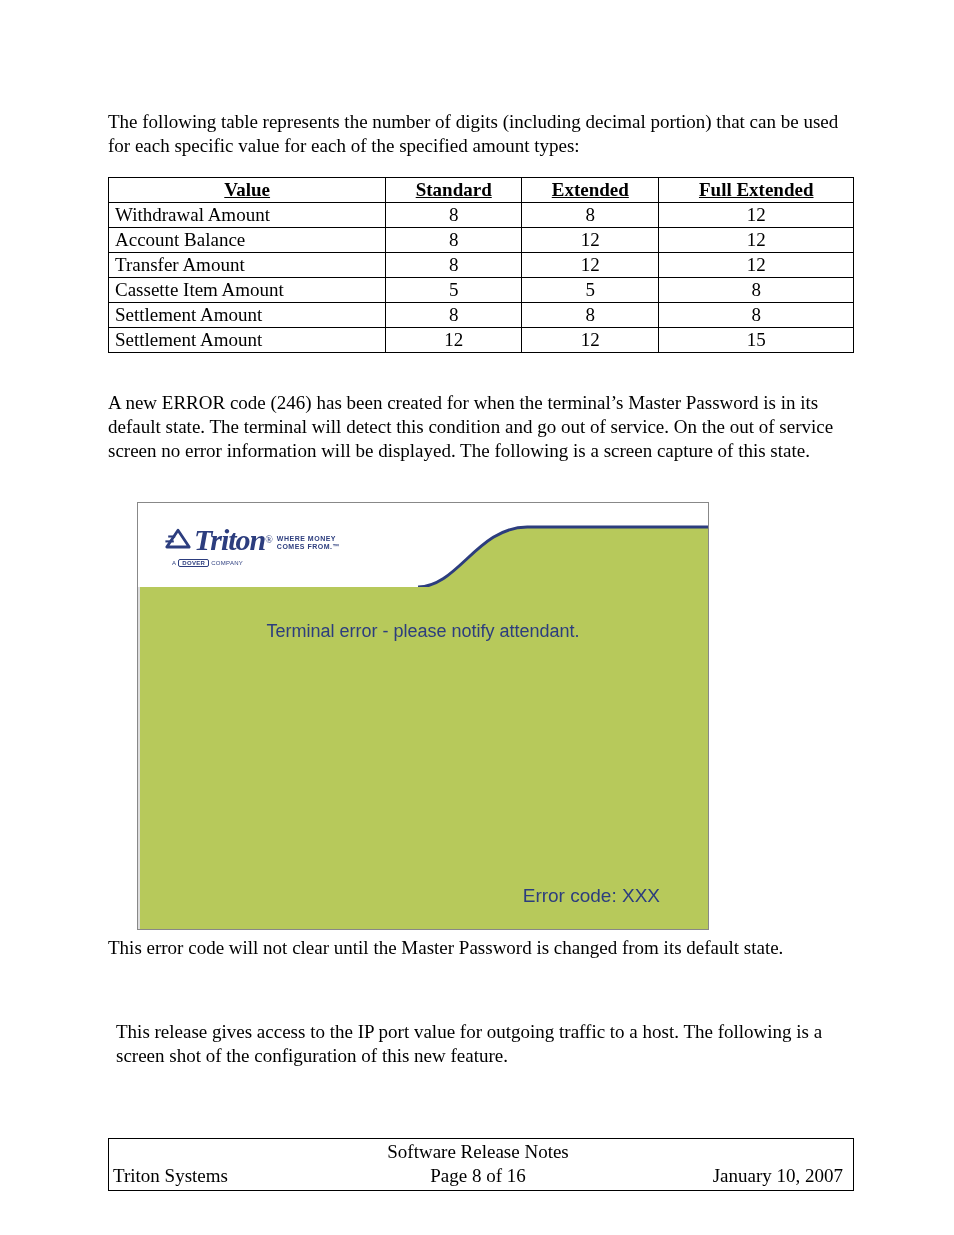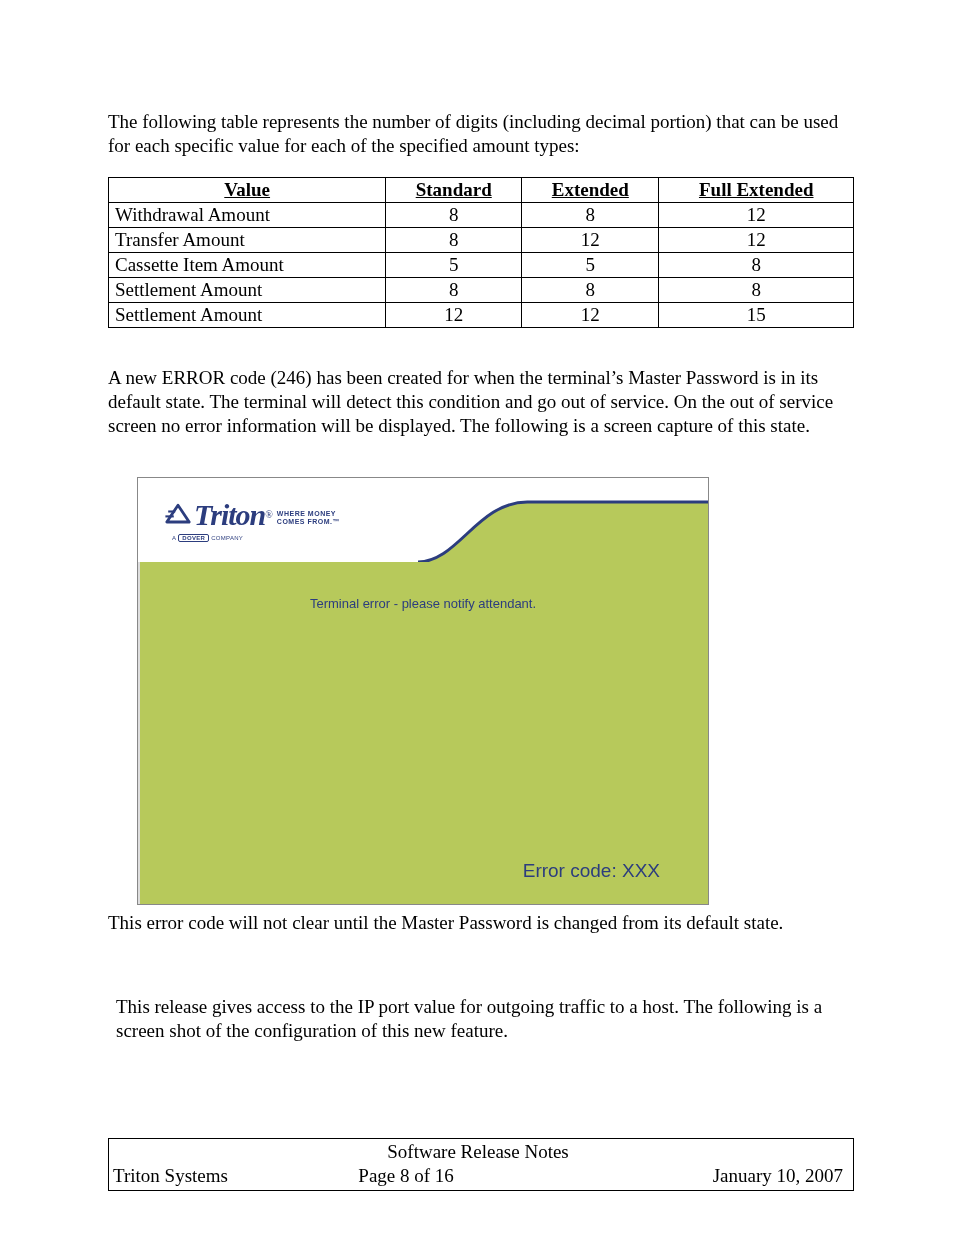--- a/index.html
+++ b/index.html
@@ -106,21 +106,21 @@
     padding: 0px 3px;
     font-weight: bold;
     margin: 0 2px;
   }
   .screen-msg {
     position: absolute;
     top: 118px;
     left: 0; right: 0;
     text-align: center;
     font-family: Tahoma, Verdana, Arial, sans-serif;
-    font-size: 13px;
+    font-size: 18px;
     color: #2c3d7e;
   }
   .screen-err {
     position: absolute;
     bottom: 22px;
     right: 48px;
     font-family: Tahoma, Verdana, Arial, sans-serif;
     font-size: 19px;
     color: #2c3d7e;
   }
@@ -135,21 +135,21 @@
     bottom: 44px;
     width: 746px;
     font-size: 19px;
   }
   .footer-table td {
     padding: 2px 10px 3px 4px;
     vertical-align: bottom;
   }
   .footer-title-row td { text-align: center; padding-bottom: 0; }
   .footer-row .l { text-align: left; width: 33%; }
-  .footer-row .c { text-align: left; width: 34%; }
+  .footer-row .c { text-align: center; width: 34%; }
   .footer-row .r { text-align: right; width: 33%; }
 </style>
 </head>
 <body>
 
 <div class="page">
 
   <p>The following table represents the number of digits (including decimal portion) that can be used for each specific value for each of the specified amount types:</p>
 
   <table class="data">
@@ -157,20 +157,26 @@
         <tr>
       <th><span class="u">Value</span></th>
       <th><span class="u">Standard</span></th>
       <th><span class="u">Extended</span></th>
       <th><span class="u">Full Extended</span></th>
     </tr>
     <tr>
       <td class="label">Withdrawal Amount</td>
       <td class="num">8</td>
       <td class="num">8</td>
+      <td class="num">12</td>
+    </tr>
+    <tr>
+      <td class="label">Account Balance</td>
+      <td class="num">8</td>
+      <td class="num">12</td>
       <td class="num">12</td>
     </tr>
     <tr>
       <td class="label">Transfer Amount</td>
       <td class="num">8</td>
       <td class="num">12</td>
       <td class="num">12</td>
     </tr>
     <tr>
       <td class="label">Cassette Item Amount</td>

